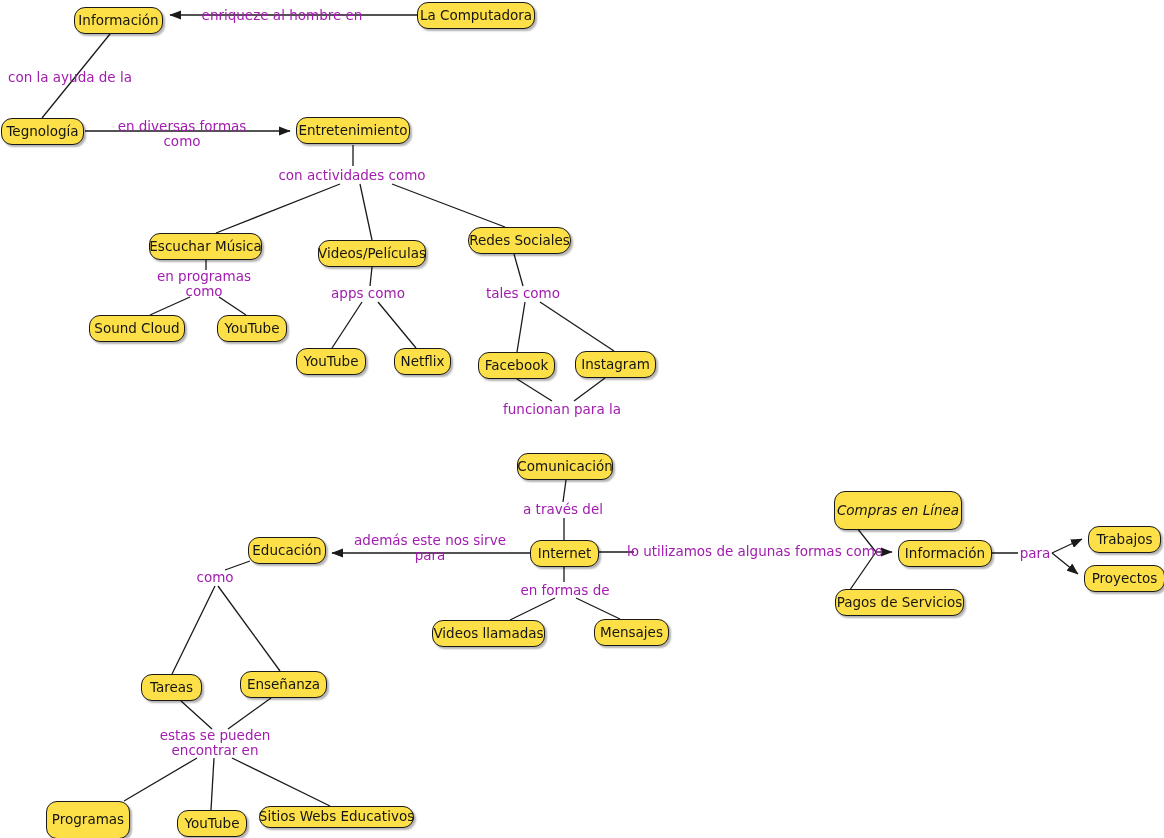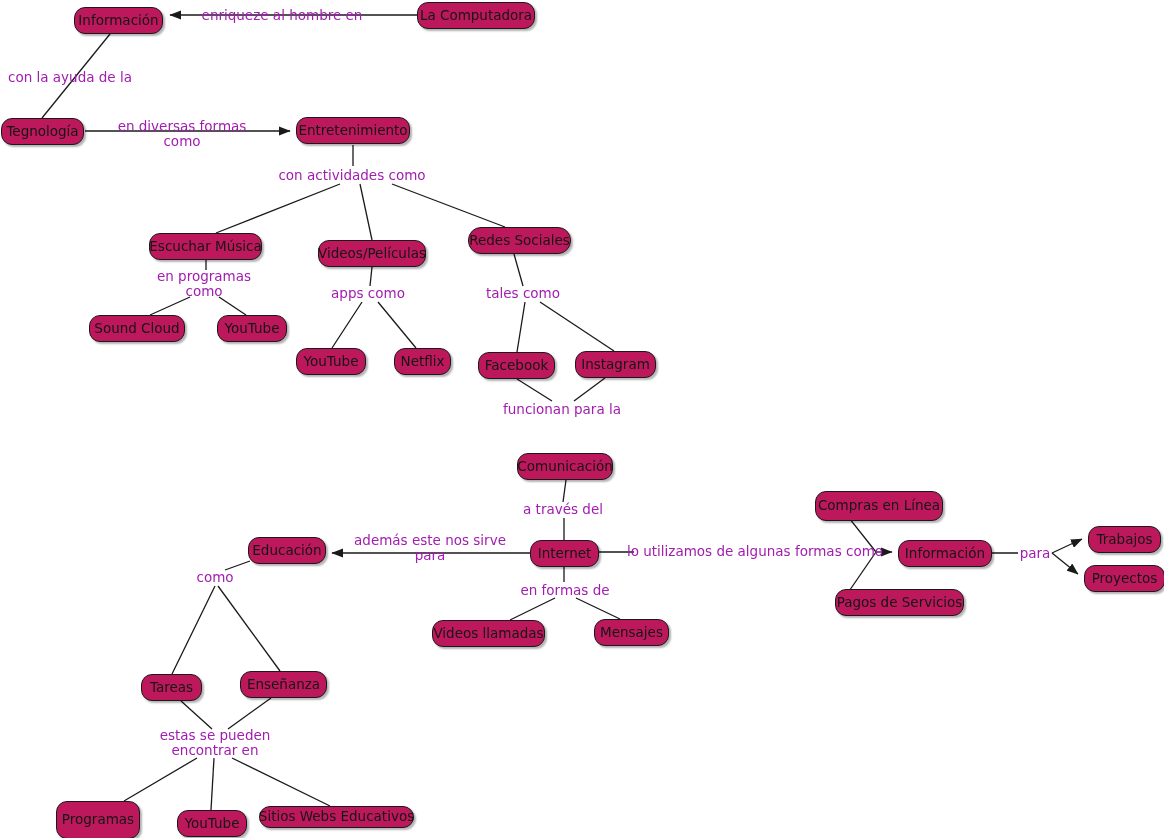--- a/index.html
+++ b/index.html
@@ -21,21 +21,21 @@
     position: absolute;
     left: 0;
     top: 0;
     width: 1164px;
     height: 838px;
     pointer-events: none;
   }
   .node {
     position: absolute;
     box-sizing: border-box;
-    background: #be185d;
+    background: #fde047;
     border: 1.6px solid #1a1a1a;
     border-radius: 11px;
     color: #151515;
     font-size: 13.5px;
     line-height: 1;
     display: flex;
     align-items: center;
     justify-content: center;
     white-space: nowrap;
     box-shadow: 2px 2px 2px rgba(0,0,0,0.30);
@@ -150,30 +150,30 @@
       </div>
       <div class="node" style="left: 594px; top: 619px; width: 75px; height: 27px;">
         <span>Mensajes</span>
       </div>
       <div class="node" style="left: 141px; top: 674px; width: 61px; height: 27px;">
         <span>Tareas</span>
       </div>
       <div class="node" style="left: 240px; top: 671px; width: 87px; height: 27px;">
         <span>Enseñanza</span>
       </div>
-      <div class="node" style="left: 56px; top: 801px; width: 84px; height: 38px;">
+      <div class="node" style="left: 46px; top: 801px; width: 84px; height: 38px;">
         <span>Programas</span>
       </div>
       <div class="node" style="left: 177px; top: 810px; width: 70px; height: 27px;">
         <span>YouTube</span>
       </div>
       <div class="node" style="left: 259px; top: 806px; width: 155px; height: 22px;">
         <span>Sitios Webs Educativos</span>
       </div>
-      <div class="node" style="left: 815px; top: 491px; width: 128px; height: 30px;">
+      <div class="node" style="left: 834px; top: 491px; width: 128px; height: 39px; font-style: italic;">
         <span>Compras en Línea</span>
       </div>
       <div class="node" style="left: 898px; top: 540px; width: 94px; height: 27px;">
         <span>Información</span>
       </div>
       <div class="node" style="left: 835px; top: 589px; width: 129px; height: 27px;">
         <span>Pagos de Servicios</span>
       </div>
       <div class="node" style="left: 1088px; top: 526px; width: 73px; height: 27px;">
         <span>Trabajos</span>

